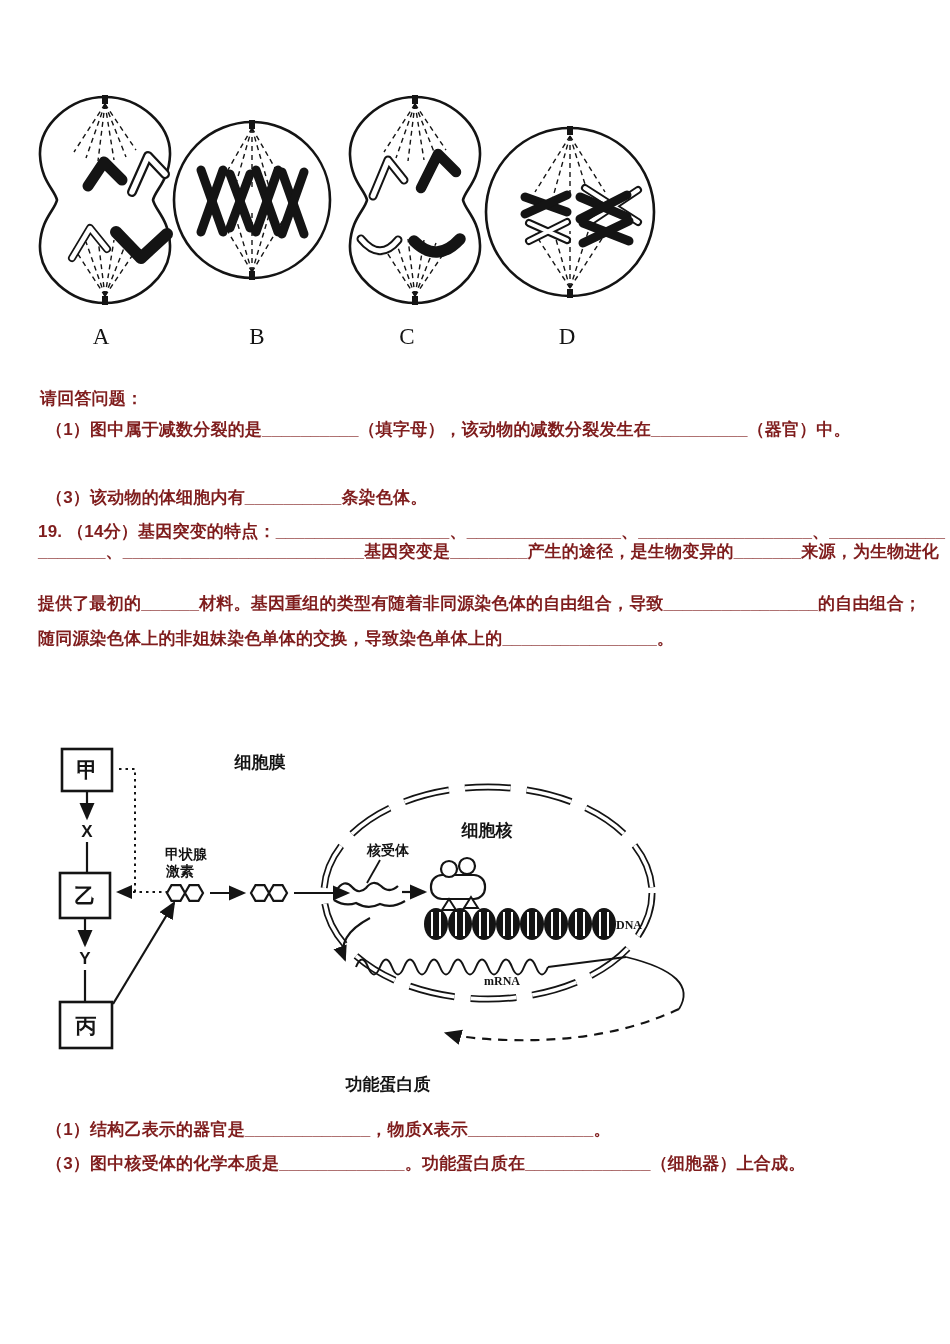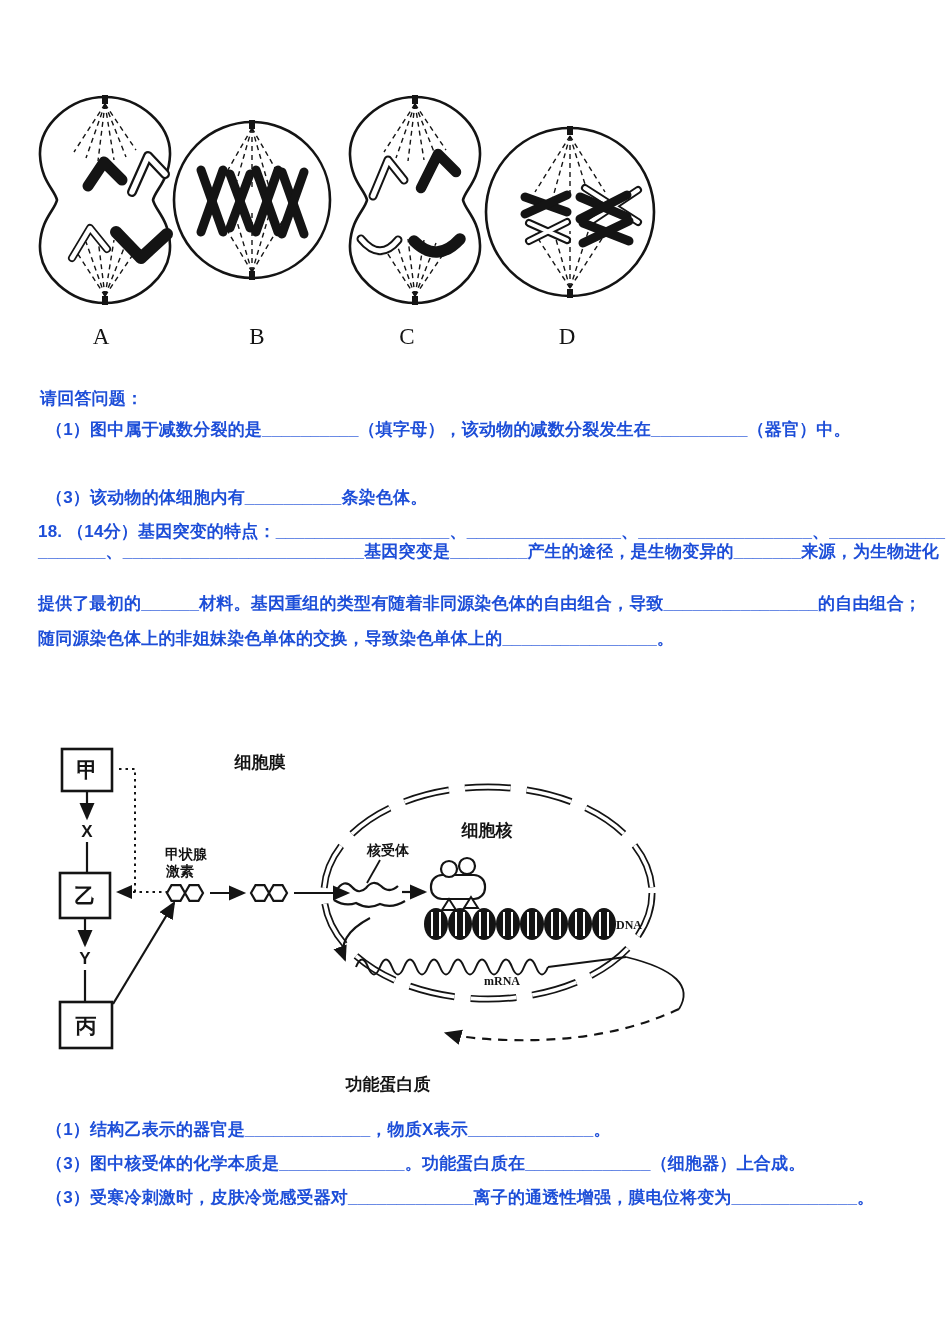--- a/index.html
+++ b/index.html
@@ -4,21 +4,21 @@
 <style>
   html,body{margin:0;padding:0;background:#e8e8e8;}
   .page{
     position:relative;width:950px;height:1344px;margin:0 auto;
     background:#ffffff;overflow:hidden;
     font-family:"Liberation Sans",sans-serif;color:#141414;
   }
   .line{
     position:absolute;white-space:nowrap;
     font:700 17px/24px "Liberation Sans",sans-serif;
-    color:#1d4ed8;letter-spacing:.2px;
+    color:#7f1d1d;letter-spacing:.2px;
   }
   .fig{position:absolute;}
   svg text{fill:#141414;}
   .cellLabel{font:400 23px "Liberation Serif",serif;}
   .dgLabel{font:700 17px "Liberation Sans",sans-serif;}
   .dgSmall{font:700 14px "Liberation Sans",sans-serif;}
   .dgTiny{font:700 12px "Liberation Serif",serif;}
   .boxLabel{font:700 21px "Liberation Sans",sans-serif;}
   .xyLabel{font:700 17px "Liberation Sans",sans-serif;}
 </style>
@@ -152,21 +152,21 @@
     </g>
     <text class="cellLabel" x="66" y="252" text-anchor="middle">A</text>
     <text class="cellLabel" x="222" y="252" text-anchor="middle">B</text>
     <text class="cellLabel" x="372" y="252" text-anchor="middle">C</text>
     <text class="cellLabel" x="532" y="252" text-anchor="middle">D</text>
   </svg>
 
   <div class="line" style="left:40px;top:387px">请回答问题：</div>
   <div class="line" style="left:46px;top:418px">（1）图中属于减数分裂的是__________（填字母），该动物的减数分裂发生在__________（器官）中。</div>
   <div class="line" style="left:46px;top:486px">（3）该动物的体细胞内有__________条染色体。</div>
-  <div class="line" style="left:38px;top:520px">18. （14分）基因突变的特点：__________________、________________、__________________、____________</div>
+  <div class="line" style="left:38px;top:520px">19. （14分）基因突变的特点：__________________、________________、__________________、____________</div>
   <div class="line" style="left:38px;top:540px">_______、_________________________基因突变是________产生的途径，是生物变异的_______来源，为生物进化</div>
   <div class="line" style="left:38px;top:592px">提供了最初的______材料。基因重组的类型有随着非同源染色体的自由组合，导致________________的自由组合；</div>
   <div class="line" style="left:38px;top:627px">随同源染色体上的非姐妹染色单体的交换，导致染色单体上的________________。</div>
 
   <svg class="fig" style="left:50px;top:742px" width="680" height="365" viewBox="0 0 680 365">
     <defs>
       <marker id="arr" markerWidth="9" markerHeight="8" refX="7" refY="3.5" orient="auto">
         <path d="M0,0 L8,3.5 L0,7 Z" fill="#141414"></path>
       </marker>
     </defs>
@@ -261,15 +261,14 @@
     <text class="dgSmall" x="338" y="113" text-anchor="middle">核受体</text>
     <text class="dgSmall" x="136" y="117" text-anchor="middle">甲状腺</text>
     <text class="dgSmall" x="130" y="134" text-anchor="middle">激素</text>
     <text class="dgTiny" x="566" y="187">DNA</text>
     <text class="dgTiny" x="452" y="243" text-anchor="middle">mRNA</text>
     <text class="dgLabel" x="338" y="348" text-anchor="middle">功能蛋白质</text>
   </svg>
 
   <div class="line" style="left:46px;top:1118px">（1）结构乙表示的器官是_____________，物质X表示_____________。</div>
   <div class="line" style="left:46px;top:1152px">（3）图中核受体的化学本质是_____________。功能蛋白质在_____________（细胞器）上合成。</div>
-  <div class="line" style="left:46px;top:1186px">（3）受寒冷刺激时，皮肤冷觉感受器对_____________离子的通透性增强，膜电位将变为_____________。</div>
 
 </div>
 
 </body></html>

